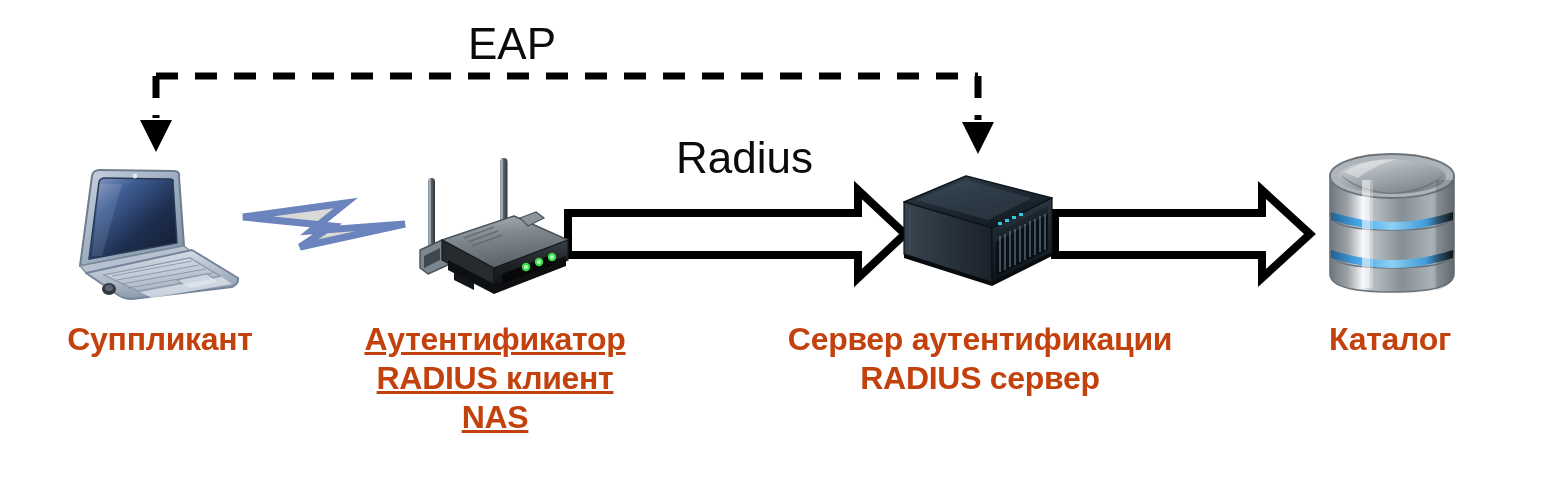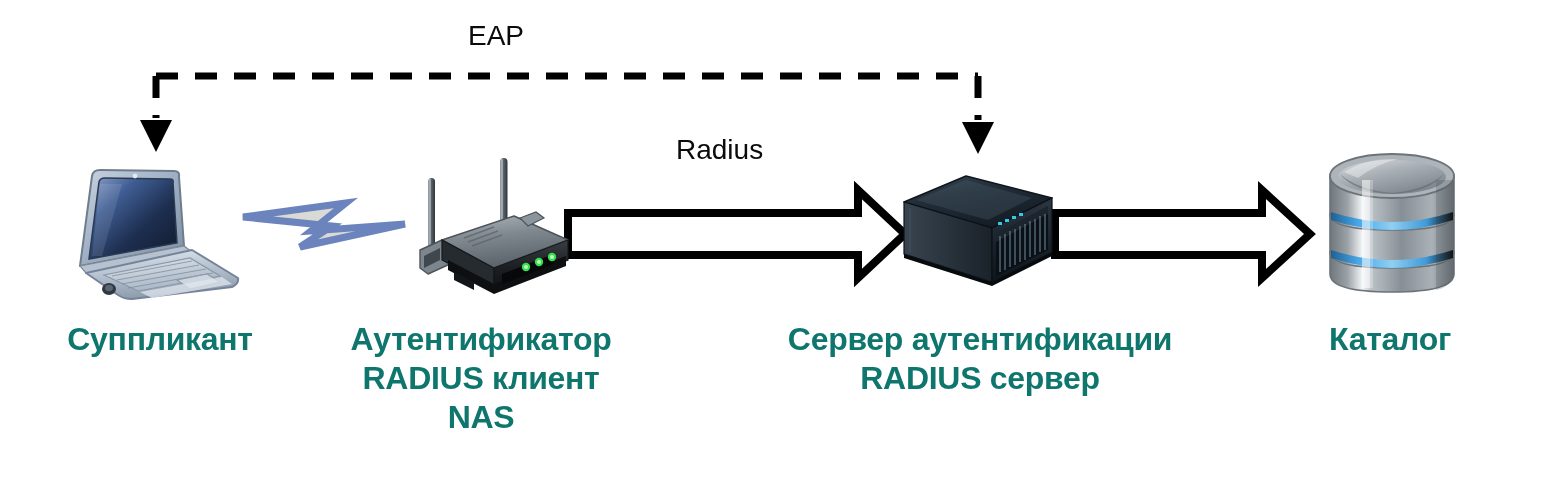--- a/index.html
+++ b/index.html
@@ -18,30 +18,30 @@
     background: #ffffff;
     overflow: hidden;
   }
 
   
   .proto-label {
     position: absolute;
     color: #0b0b0b;
     font-family: "Liberation Sans", sans-serif;
     font-weight: 400;
-    font-size: 28px;
+    font-size: 44px;
     line-height: 1;
     white-space: nowrap;
     letter-spacing: 0px;
   }
 
   
   .node-caption {
     position: absolute;
-    color: #0f766e;
+    color: #c2410c;
     font-family: "Liberation Sans", sans-serif;
     font-weight: 700;
     font-size: 32px;
     line-height: 39px;
     text-align: center;
     white-space: pre-line;
     letter-spacing: -0.3px;
   }
 
   
@@ -330,21 +330,21 @@
   </div>
 
   <div class="proto-label" style="left:468px; top:22px;">EAP</div>
 
 
   <div class="proto-label" style="left:676px; top:136px;">Radius</div>
 
 
   <div class="node-caption" style="left:10px; top:320px; width:300px;">Суппликант</div>
 
-  <div class="node-caption" style="left:311px; top:320px; width:340px;">Аутентификатор
+  <div class="node-caption" style="left:325px; top:320px; width:340px;text-decoration:underline;">Аутентификатор
 RADIUS клиент
 NAS</div>
 
   <div class="node-caption" style="left:1260px; top:320px; width:260px;">Каталог</div>
 
   <div class="node-caption" style="left:730px; top:320px; width:500px;">Сервер аутентификации
 RADIUS сервер</div>
 
 </div>
 

